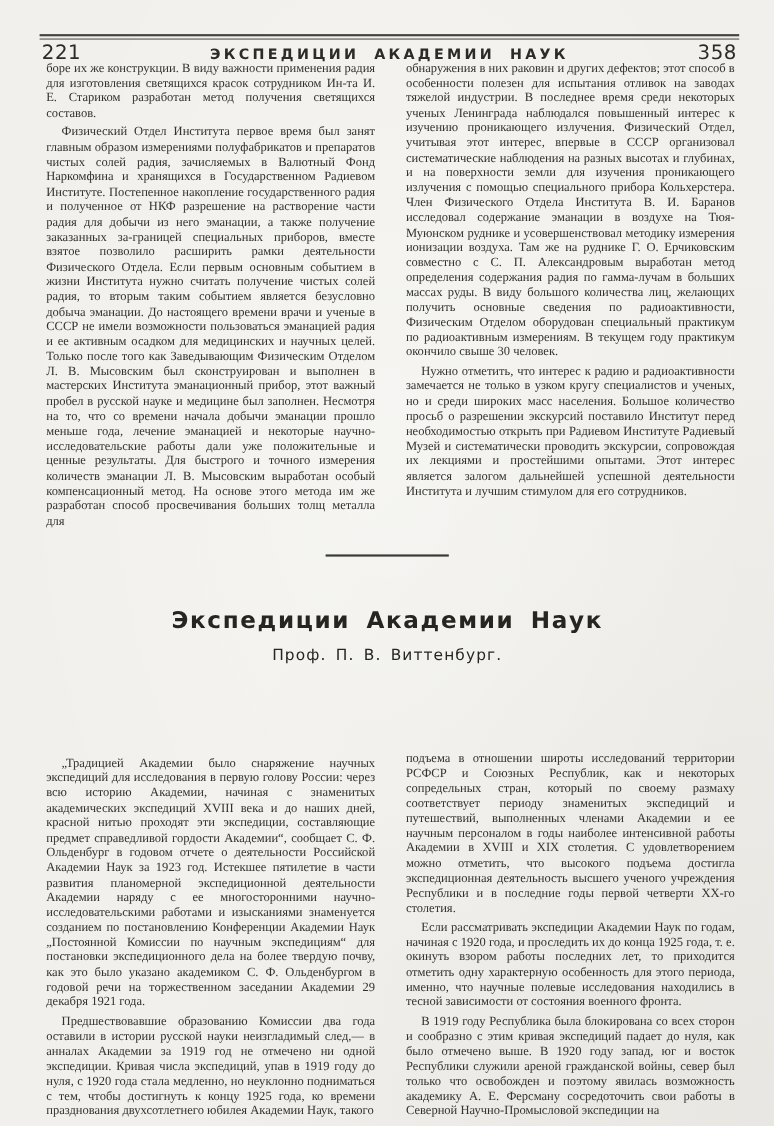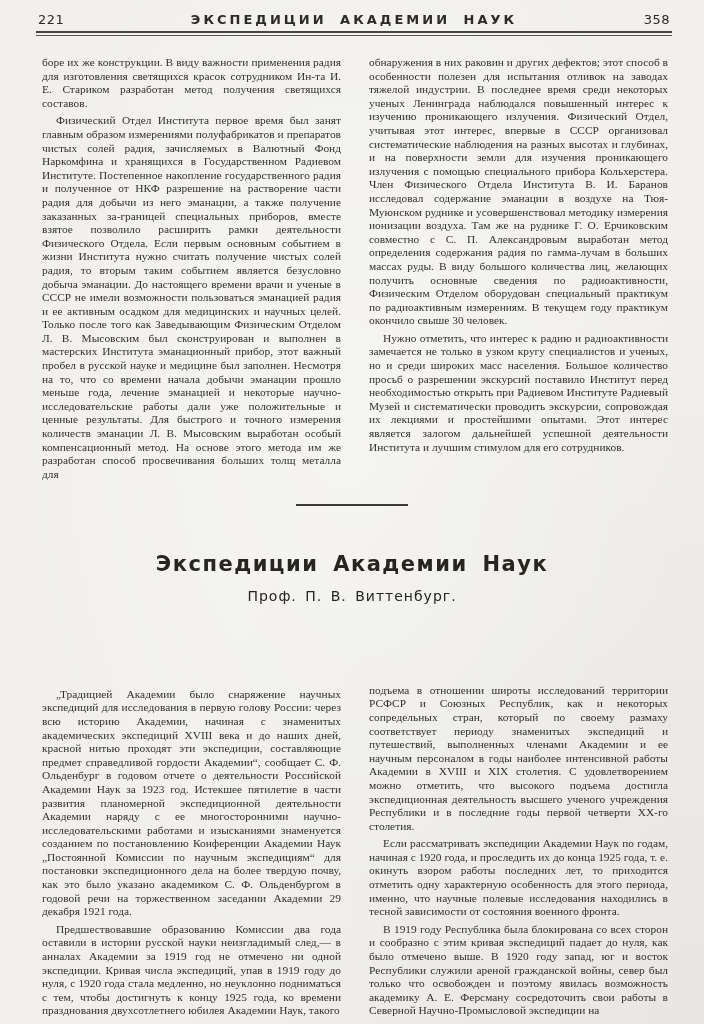--- a/index.html
+++ b/index.html
@@ -19,21 +19,21 @@
     color:#34332e;
     overflow:hidden;
   }
   
   .runhead{
     position:absolute;top:12px;left:38px;right:34px;
     display:flex;justify-content:space-between;align-items:baseline;
     font-family:"DejaVu Sans", sans-serif;
     color:#2c2b27;
   }
-  .pageno{font-size:13px;letter-spacing:0.5px;}
+  .pageno{font-size:18px;letter-spacing:0.5px;margin-top:26px;}
   .runtitle{font-size:13px;font-weight:700;letter-spacing:3px;word-spacing:6px;}
   .head-rule{
     position:absolute;top:31px;left:36px;right:32px;
     height:2px;
     border-top:2px solid #45443f;
     border-bottom:1px solid #57564f;
   }
   
   .cols{
     position:absolute;left:38px;width:634px;

